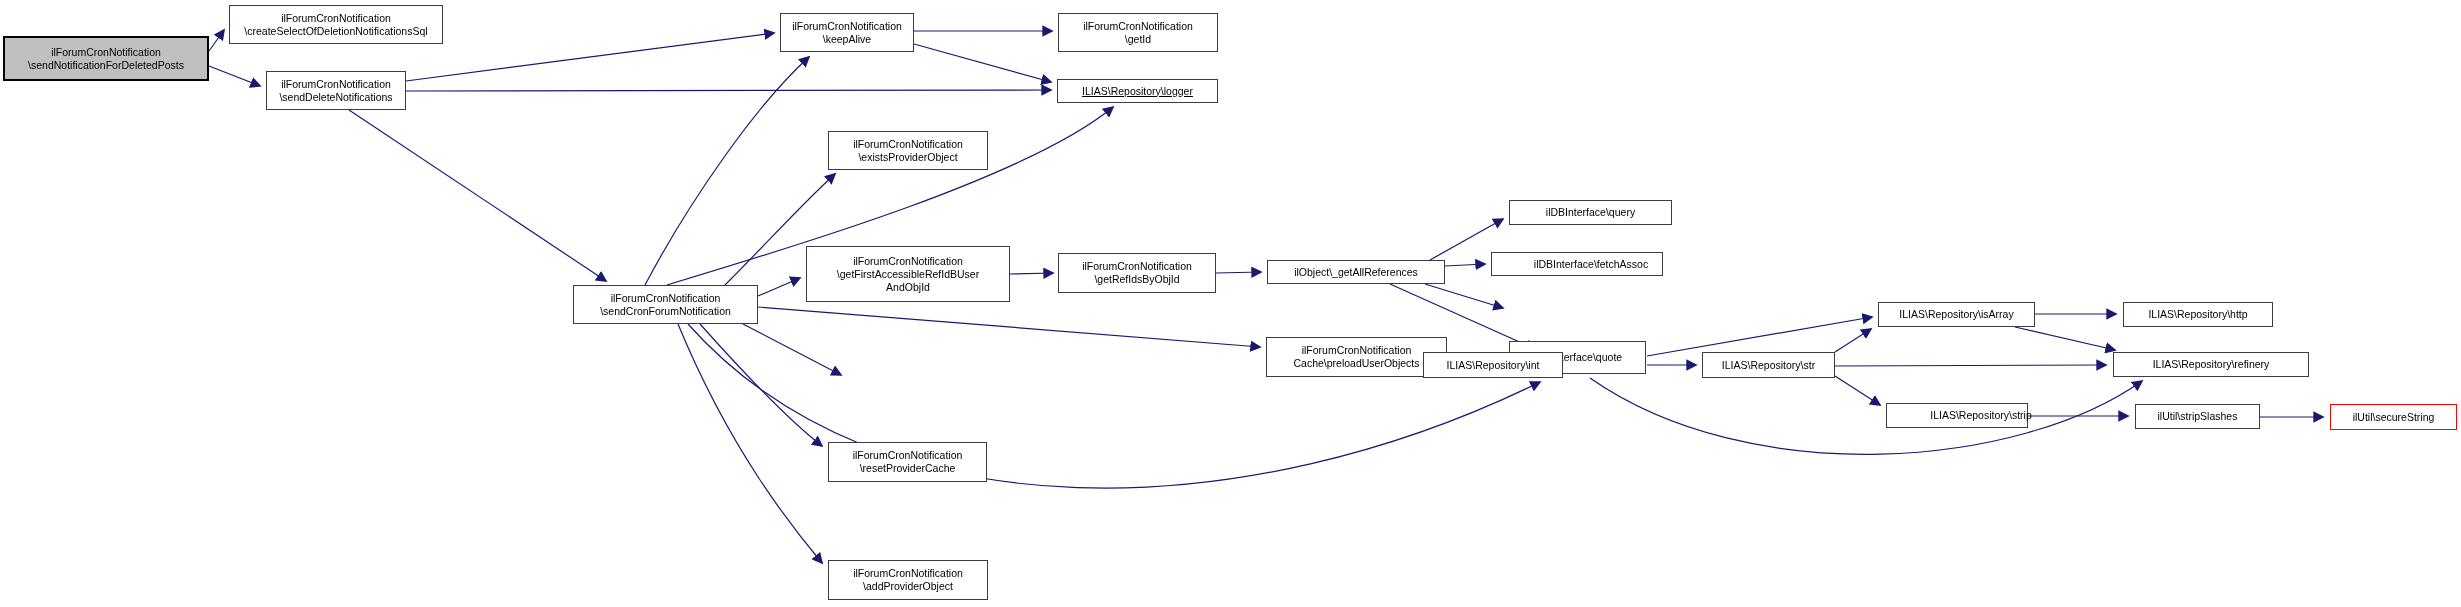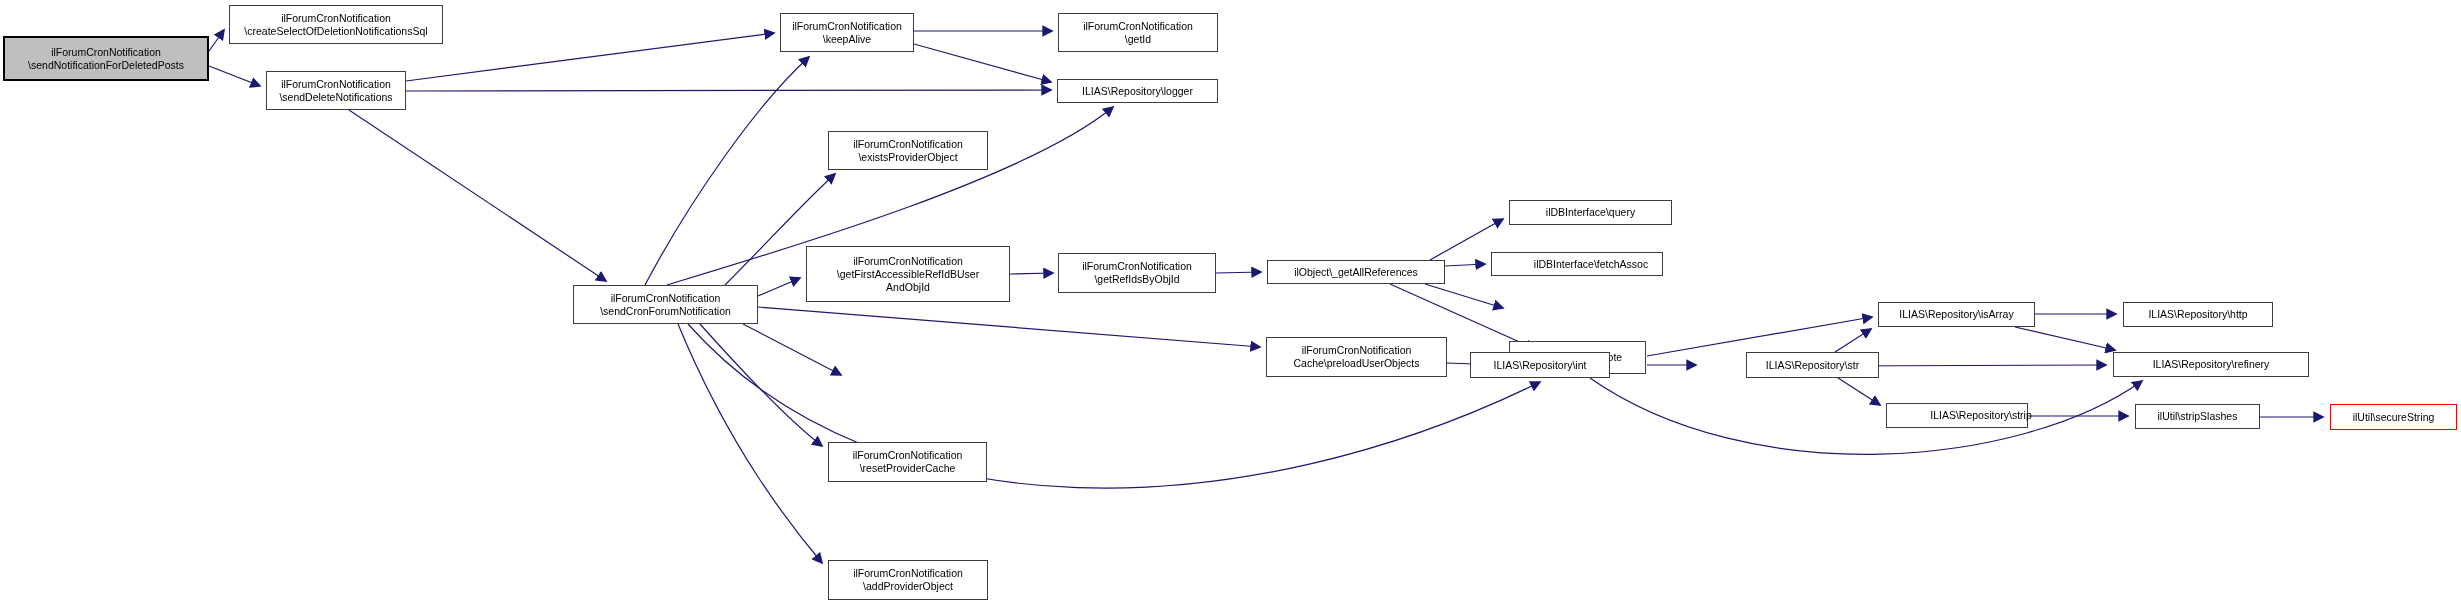--- a/index.html
+++ b/index.html
@@ -92,21 +92,21 @@
   <div class="node" style="left:780px;top:13px;width:134px;height:39px;">
     <span>ilForumCronNotification</span>
     <span>\keepAlive</span>
   </div>
 
   <div class="node" style="left:1058px;top:13px;width:160px;height:39px;">
     <span>ilForumCronNotification</span>
     <span>\getId</span>
   </div>
 
-  <div class="node" style="left:1057px;top:79px;width:161px;height:24px;">
+  <div class="node" style="left:1057px;top:79px;width:161px;height:24px;text-decoration:underline;">
     <span>ILIAS\Repository\logger</span>
   </div>
 
   <div class="node" style="left:828px;top:131px;width:160px;height:39px;">
     <span>ilForumCronNotification</span>
     <span>\existsProviderObject</span>
   </div>
 
   <div class="node" style="left:573px;top:285px;width:185px;height:39px;">
     <span>ilForumCronNotification</span>
@@ -138,25 +138,25 @@
 
   <div class="node" style="left:1509px;top:302px;width:137px;height:33px;margin-top:39px;">
     <span>ilDBInterface\quote</span>
   </div>
 
   <div class="node" style="left:1266px;top:337px;width:181px;height:40px;">
     <span>ilForumCronNotification</span>
     <span>Cache\preloadUserObjects</span>
   </div>
 
-  <div class="node" style="left:1470px;top:352px;width:140px;height:26px;text-align:center;">
+  <div class="node" style="left:1423px;top:352px;width:140px;height:26px;text-align:center;">
     <span>ILIAS\Repository\int</span>
   </div>
 
-  <div class="node" style="left:1702px;top:352px;width:133px;height:26px;margin-left:44px;">
+  <div class="node" style="left:1702px;top:352px;width:133px;height:26px;">
     <span>ILIAS\Repository\str</span>
   </div>
 
   <div class="node" style="left:1878px;top:302px;width:157px;height:25px;">
     <span>ILIAS\Repository\isArray</span>
   </div>
 
   <div class="node" style="left:2123px;top:302px;width:150px;height:25px;">
     <span>ILIAS\Repository\http</span>
   </div>

